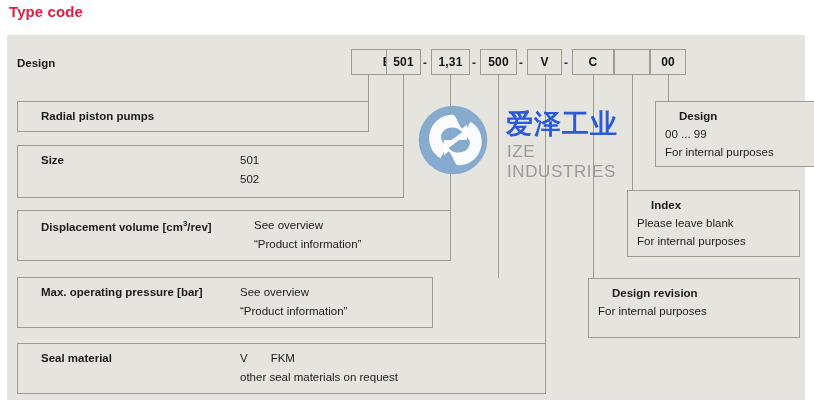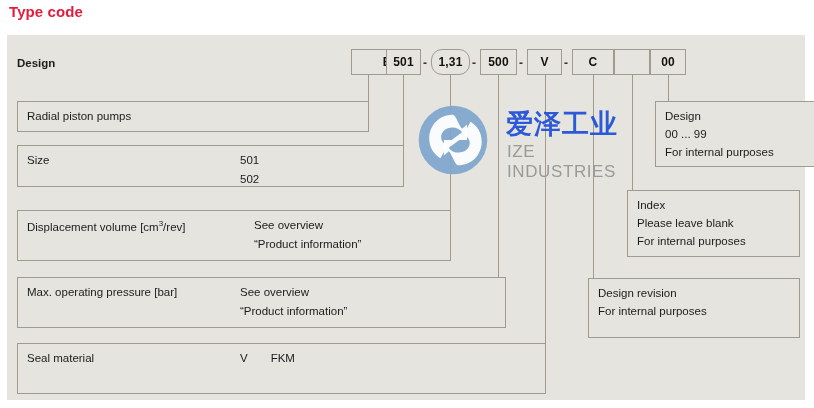--- a/index.html
+++ b/index.html
@@ -30,24 +30,25 @@
 
   
   .cell{
     position:absolute;
     background:#E6E4DF;
     border:1px solid #A39A8E;
     box-sizing:border-box;
   }
   .cell .lbl{
     position:absolute;
-    font-weight:normal;
+    font-weight:bold;
     font-size:11.5px;
     color:#1b1b1b;
     white-space:nowrap;
+    margin-left:14px;
   }
   .cell .val{
     position:absolute;
     font-size:11.5px;
     color:#1b1b1b;
     white-space:nowrap;
   }
 
   
   .ex-label{
@@ -130,21 +131,21 @@
   <div class="title">Type code</div>
 
   <div class="panel"></div>
 
   <div class="ex-label">Design</div>
 
   <div class="codebox" style="left:351px;width:35px;padding-left:44px;">BRK</div>
   <div class="codebox" style="left:386px;width:35px;">501</div>
   <div class="dash" style="left:421px;">-</div>
 
-  <div class="codebox" style="left:431px;width:39px;border-radius:11px;">1,31</div>
+  <div class="codebox" style="left:431px;width:39px;">1,31</div>
   <div class="dash" style="left:470px;">-</div>
 
   <div class="codebox" style="left:480px;width:37px;">500</div>
   <div class="dash" style="left:517px;">-</div>
 
   <div class="codebox" style="left:527px;width:35px;">V</div>
   <div class="dash" style="left:562px;">-</div>
 
   <div class="codebox" style="left:572px;width:42px;">C</div>
   <div class="codebox" style="left:614px;width:36px;"></div>
@@ -163,41 +164,42 @@
   <div class="vline" style="left:593px;top:75px;height:204px;"></div>
 
   <div class="vline" style="left:632px;top:75px;height:116px;"></div>
 
   <div class="vline" style="left:668px;top:75px;height:26px;"></div>
 
   <div class="cell" style="left:17px;top:101px;width:352px;height:31px;">
     <span class="lbl" style="left:9px;top:8px;">Radial piston pumps</span>
   </div>
 
-  <div class="cell" style="left:17px;top:145px;width:387px;height:42px;">
+  <div class="cell" style="left:17px;top:145px;width:387px;height:53px;">
     <span class="lbl" style="left:9px;top:8px;">Size</span>
     <span class="val" style="left:222px;top:8px;">501</span>
     <span class="val" style="left:222px;top:27px;">502</span>
   </div>
 
   <div class="cell" style="left:17px;top:210px;width:434px;height:51px;">
     <span class="lbl" style="left:9px;top:8px;">Displacement volume [cm<sup>3</sup>/rev]</span>
     <span class="val" style="left:236px;top:8px;">See overview</span>
     <span class="val" style="left:236px;top:27px;">“Product information”</span>
   </div>
 
-  <div class="cell" style="left:17px;top:277px;width:489px;height:51px;">
+  <div class="cell" style="left:17px;top:277px;width:416px;height:51px;">
     <span class="lbl" style="left:9px;top:8px;">Max. operating pressure [bar]</span>
     <span class="val" style="left:222px;top:8px;">See overview</span>
     <span class="val" style="left:222px;top:27px;">“Product information”</span>
   </div>
 
   <div class="cell" style="left:17px;top:343px;width:529px;height:51px;">
     <span class="lbl" style="left:9px;top:8px;">Seal material</span>
     <span class="val" style="left:222px;top:8px;">V  FKM</span>
+    <span class="val" style="left:222px;top:27px;">other seal materials on request</span>
   </div>
 
   <div class="cell" style="left:655px;top:101px;width:169px;height:66px;">
     <span class="lbl" style="left:9px;top:8px;">Design</span>
     <span class="val" style="left:9px;top:26px;">00 ... 99</span>
     <span class="val" style="left:9px;top:44px;">For internal purposes</span>
   </div>
 
   <div class="cell" style="left:627px;top:190px;width:173px;height:67px;">
     <span class="lbl" style="left:9px;top:8px;">Index</span>

